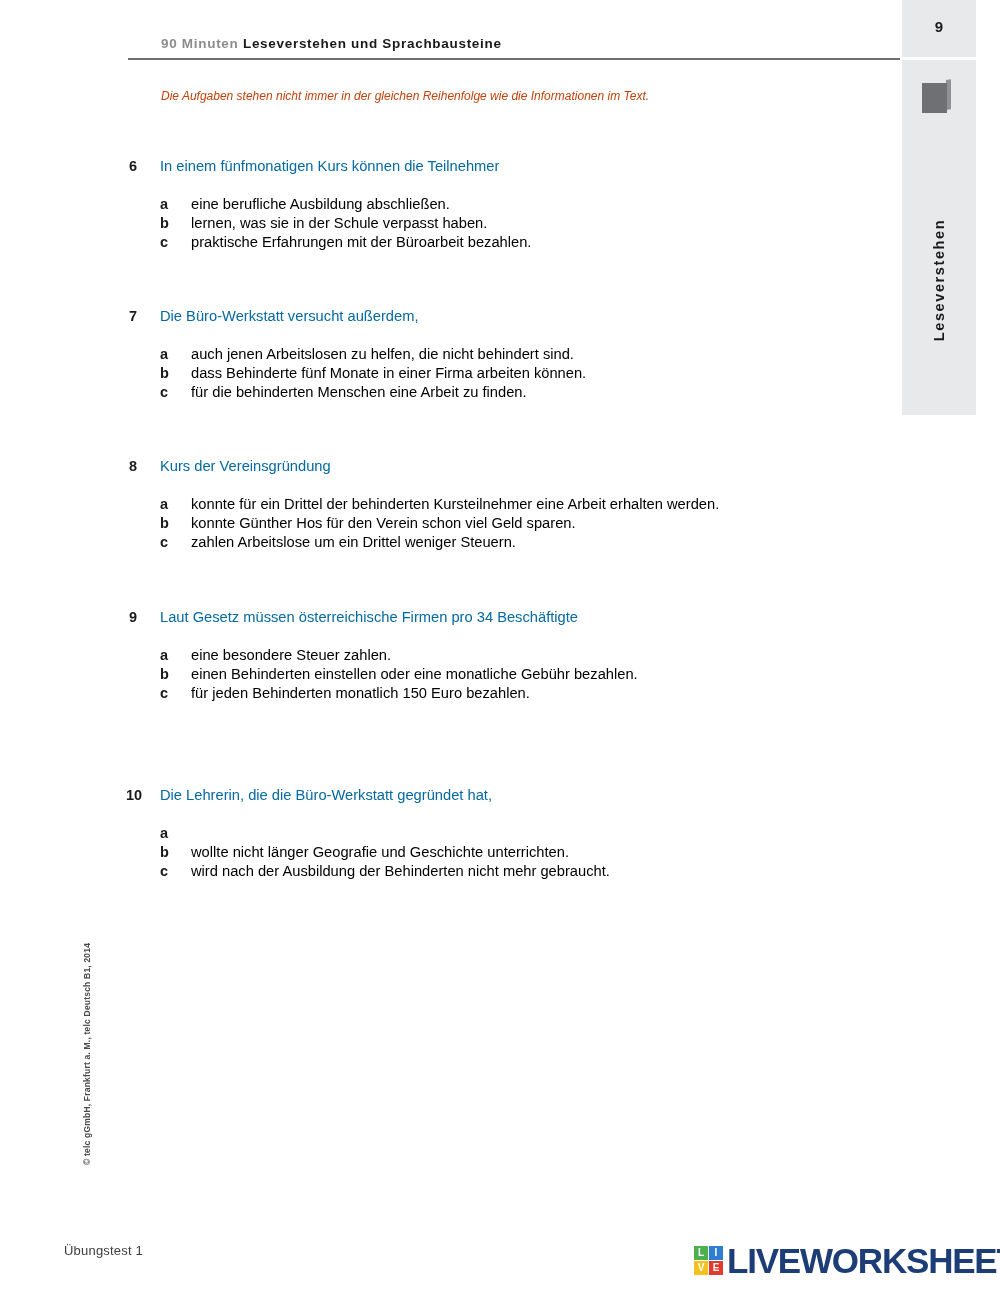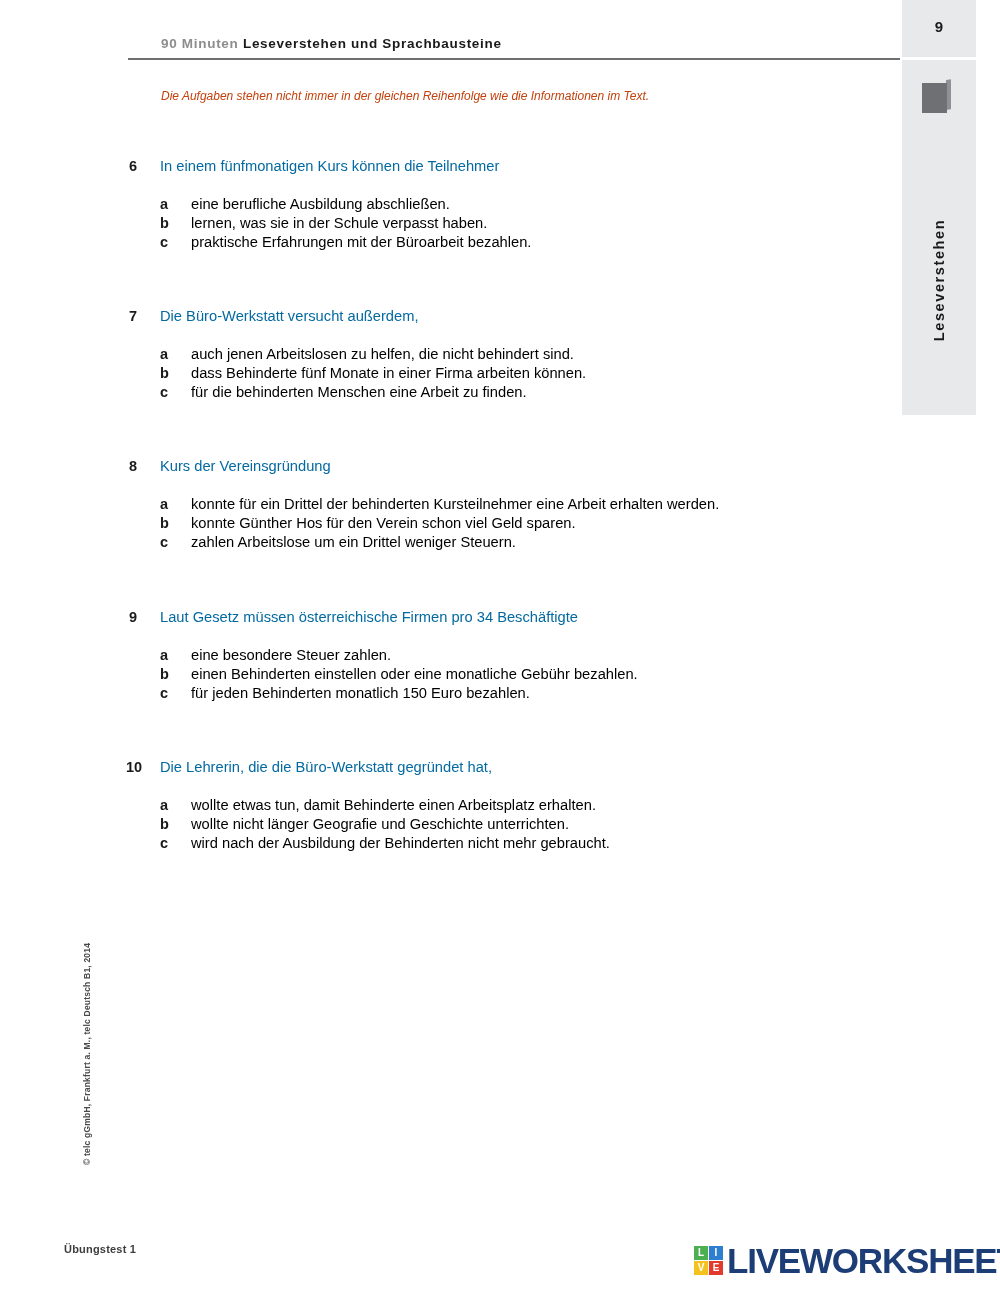--- a/index.html
+++ b/index.html
@@ -175,24 +175,23 @@
     color: #4a4a4a;
     white-space: nowrap;
     text-align: left;
   }
 
   
   .footer-left {
     position: absolute;
     left: 64px;
     top: 1243px;
-    font-size: 11px;
+    font-size: 13px;
     color: #3d3d3d;
     letter-spacing: 0.2px;
-    font-weight: bold;
   }
 
   
   .lw-logo {
     position: absolute;
     left: 694px;
     top: 1243px;
     display: flex;
     align-items: center;
   }
@@ -314,28 +313,27 @@
     <div class="opt">
       <span class="opt-letter">b</span>
       <span class="opt-text">einen Behinderten einstellen oder eine monatliche Gebühr bezahlen.</span>
     </div>
     <div class="opt">
       <span class="opt-letter">c</span>
       <span class="opt-text">für jeden Behinderten monatlich 150 Euro bezahlen.</span>
     </div>
   </div>
 
-  <div class="qblock" style="top:759px; left:126px">
+  <div class="qblock" style="top:787px; left:126px">
     <div class="q-head">
       <span class="q-num" style="width:34px; flex:0 0 34px">10</span>
       <span class="q-text">Die Lehrerin, die die Büro-Werkstatt gegründet hat,</span>
     </div>
     <div class="opt">
       <span class="opt-letter" style="margin-left:34px">a</span>
-      <span class="opt-text">wollte etwas tun, damit Behinderte einen Arbeitsplatz erhalten.</span>
     </div>
     <div class="opt">
       <span class="opt-letter" style="margin-left:34px">b</span>
       <span class="opt-text">wollte nicht länger Geografie und Geschichte unterrichten.</span>
     </div>
     <div class="opt">
       <span class="opt-letter" style="margin-left:34px">c</span>
       <span class="opt-text">wird nach der Ausbildung der Behinderten nicht mehr gebraucht.</span>
     </div>
   </div>

